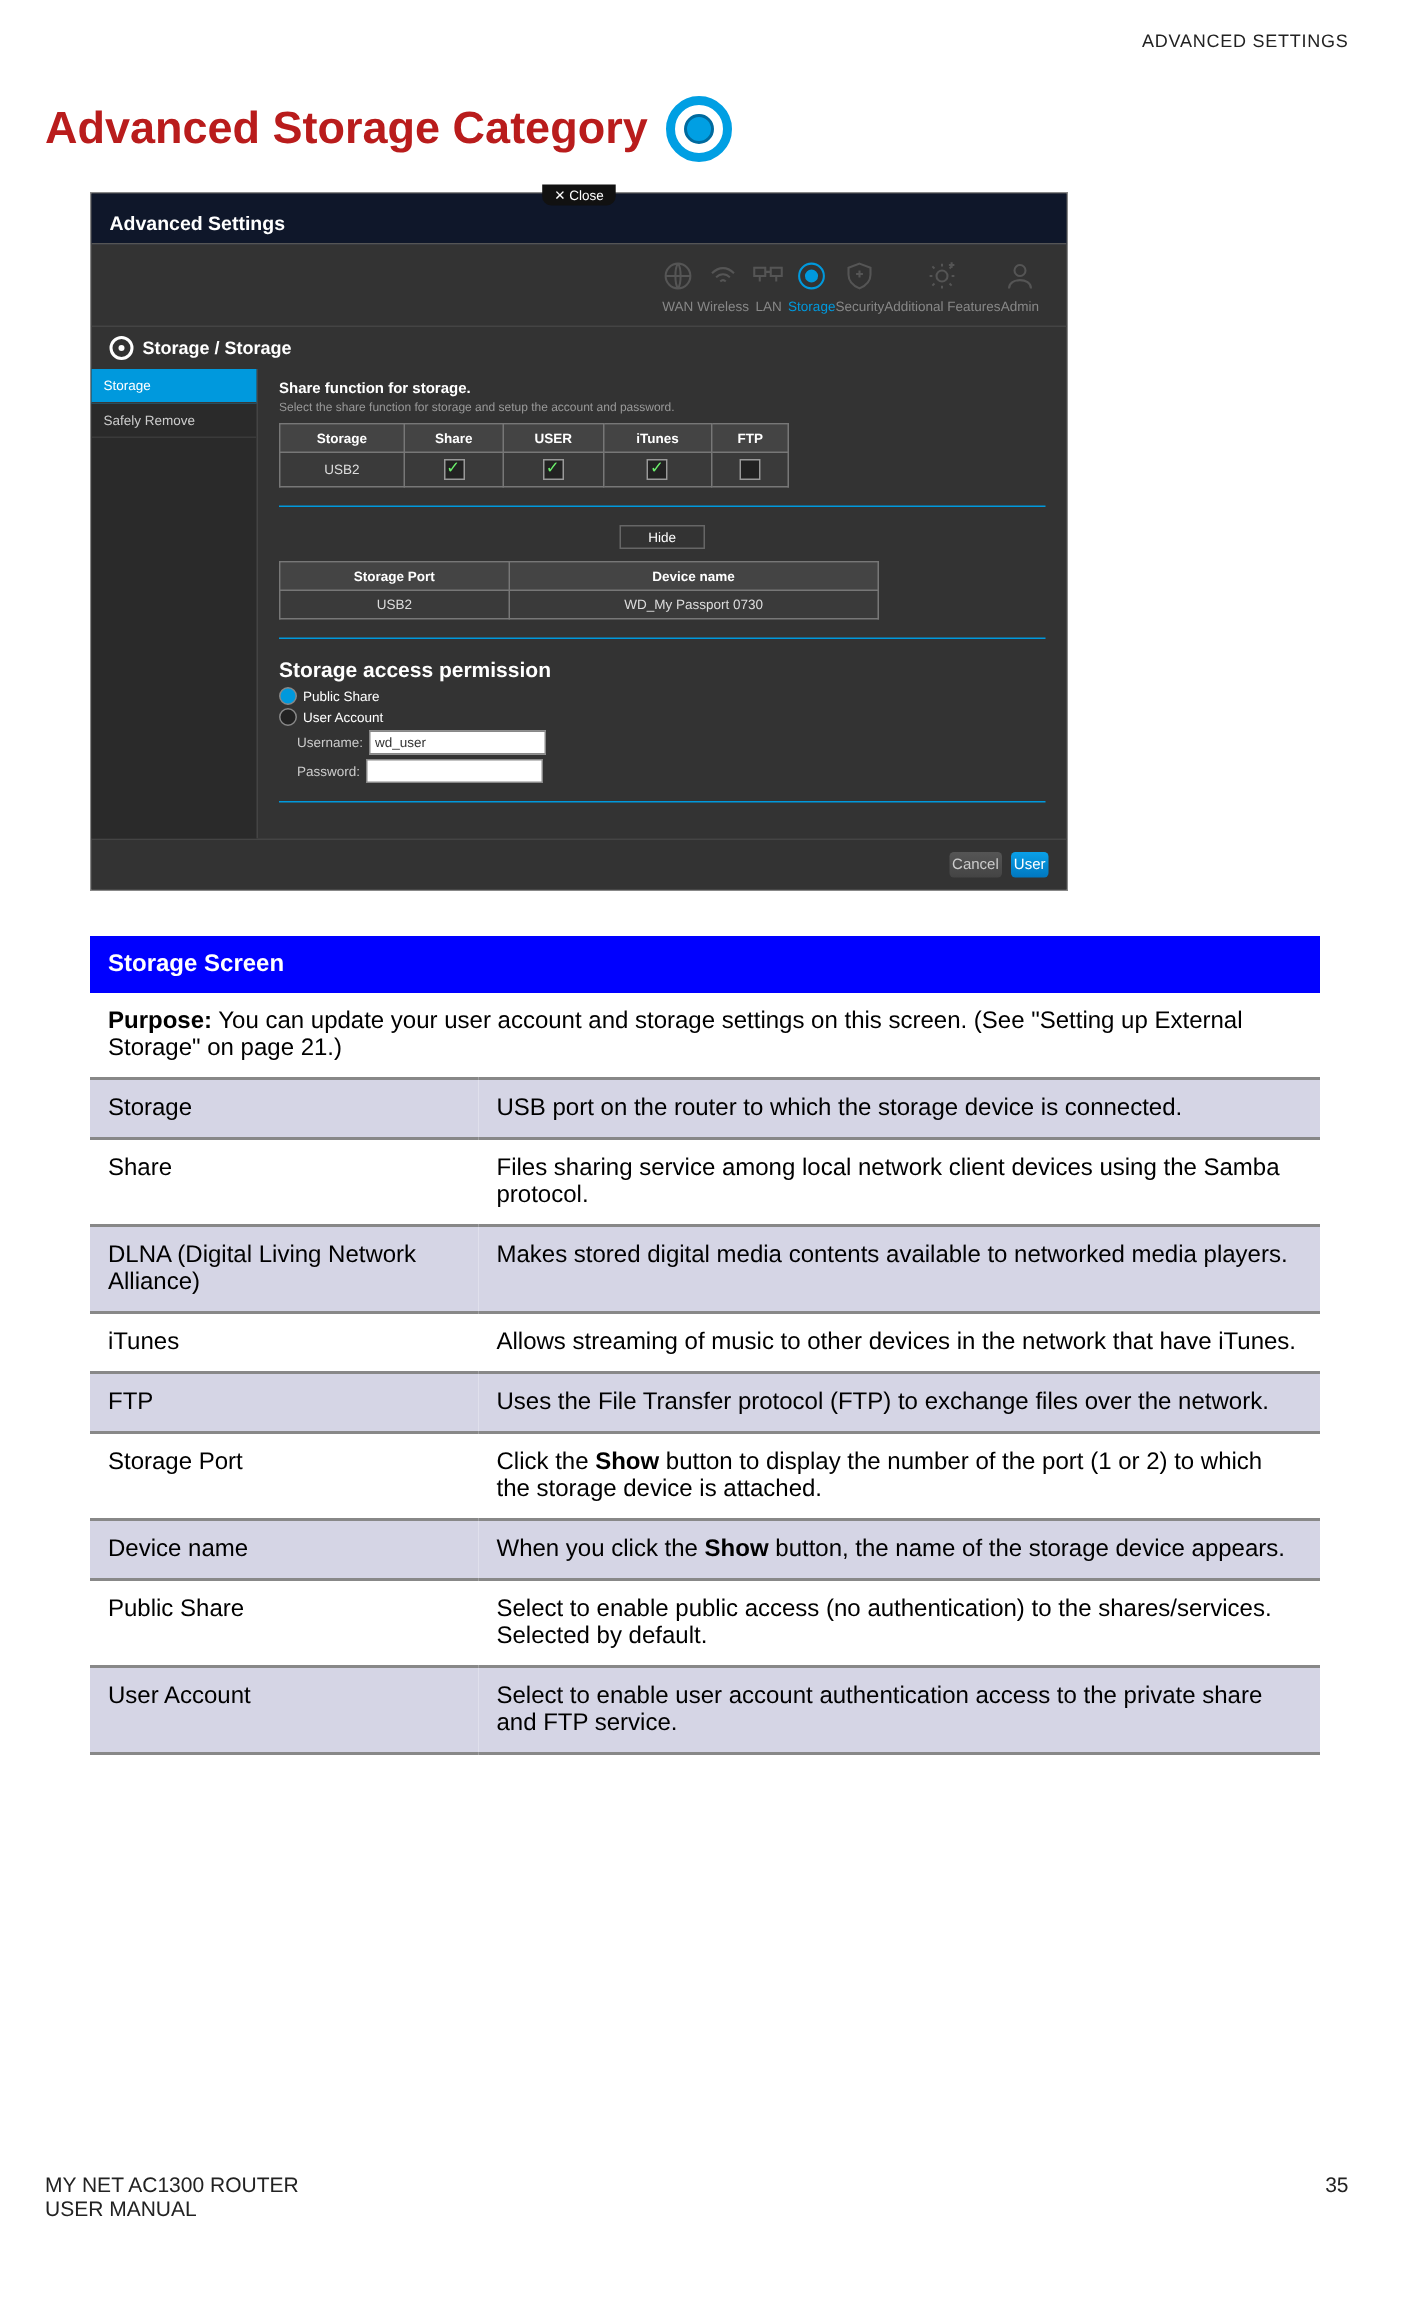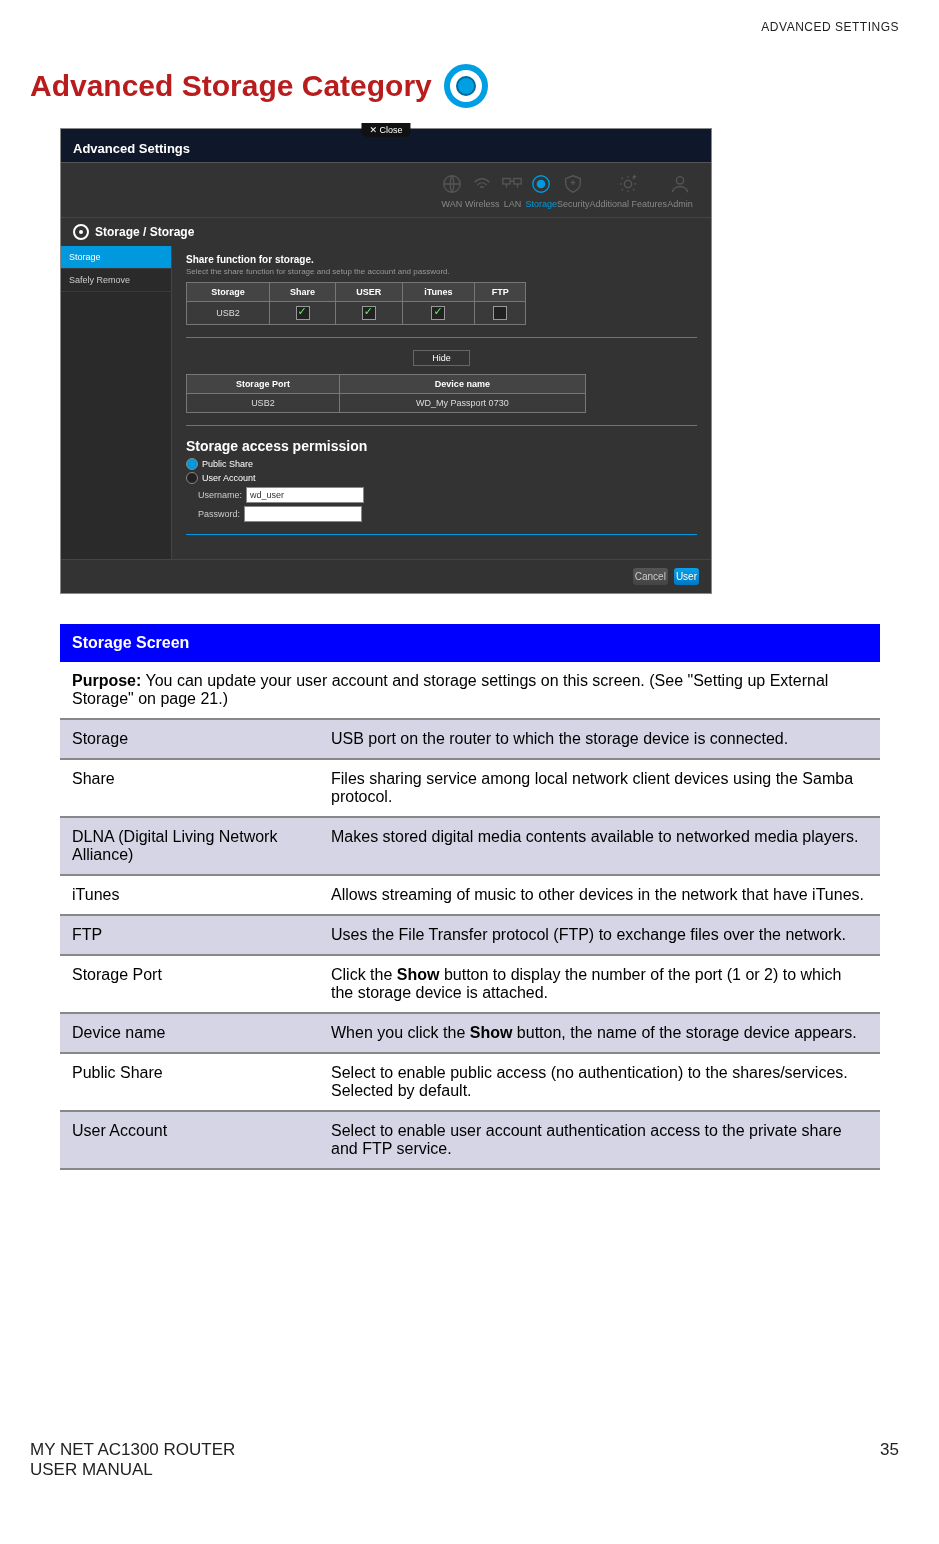--- a/index.html
+++ b/index.html
@@ -296,21 +296,21 @@
   }
   .desc-row td:first-child { width: 235px; }
   .desc-row.shaded td { background: #d5d5e5; }
   .footer {
     position: absolute;
     bottom: 20px;
     left: 30px;
     right: 40px;
     display: flex;
     justify-content: space-between;
-    font-size: 17px;
+    font-size: 14px;
     color: #222;
   }
 </style>
 </head>
 <body>
 
 <div class="page">
   <div class="header-right">ADVANCED SETTINGS</div>
 
   <h1 class="main-heading">

